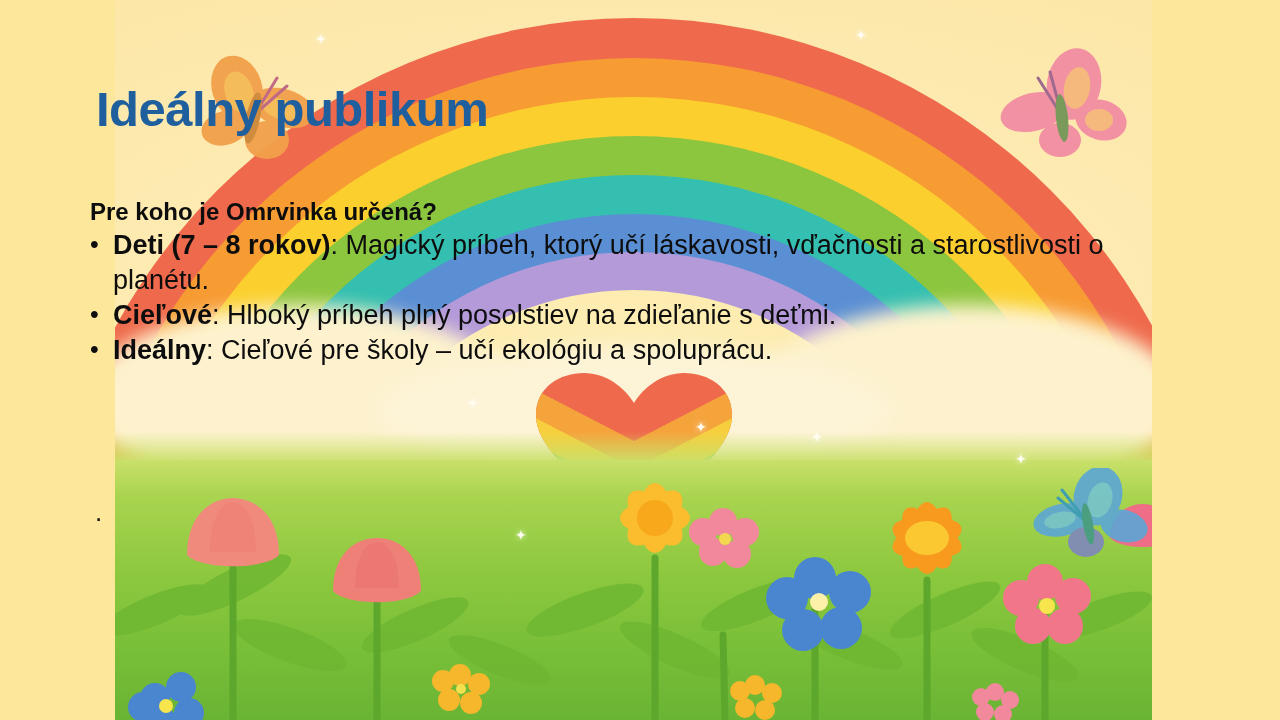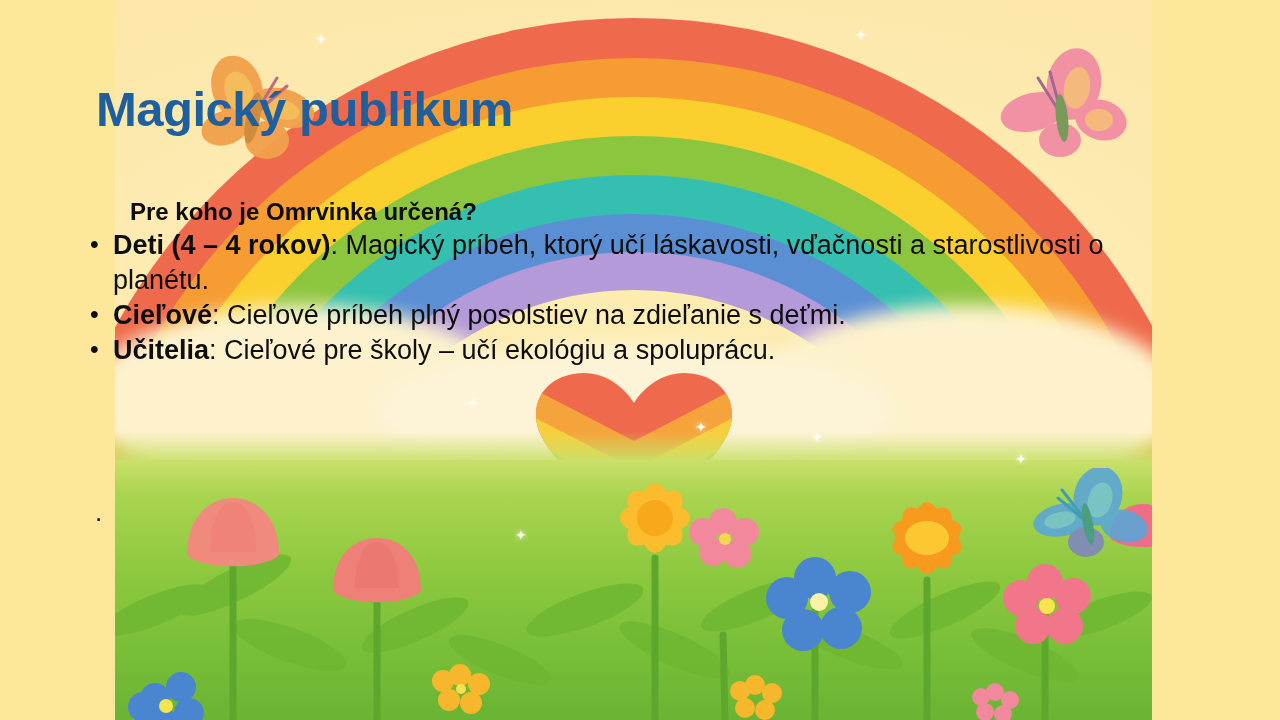--- a/index.html
+++ b/index.html
@@ -66,21 +66,21 @@
   
   #title{
     position:absolute;left:96px;top:81px;
     font-size:49px;font-weight:bold;color:#1f5f9e;
     letter-spacing:-.5px;white-space:nowrap;
   }
   #body{
     position:absolute;left:90px;top:196px;width:1110px;
     font-size:27px;color:#0d0d0d;line-height:1.30;
   }
-  #body .lead{font-weight:bold;font-size:24px;margin-bottom:1px;margin-left:40px;}
+  #body .lead{font-weight:bold;font-size:24px;margin-bottom:1px;}
   .bullet{display:flex;align-items:flex-start;}
   .bullet .dot{width:23px;flex:0 0 23px;font-size:25px;line-height:1.3;}
   .bullet .txt{flex:1 1 auto;}
   .bullet b{font-weight:bold;}
   #stray{
     position:absolute;left:95px;top:497px;font-size:26px;color:#111;
   }
 </style>
 </head>
 <body>
@@ -307,35 +307,35 @@
 
     <span class="spark" style="left:200px;top:32px;">✦</span>
     <span class="spark" style="left:740px;top:28px;">✦</span>
     <span class="spark" style="left:352px;top:396px;">✦</span>
     <span class="spark" style="left:580px;top:420px;">✦</span>
     <span class="spark" style="left:696px;top:430px;">✦</span>
     <span class="spark" style="left:900px;top:452px;">✦</span>
     <span class="spark" style="left:400px;top:528px;">✦</span>
   </div>
 
-  <div id="title">Magický publikum</div>
+  <div id="title">Ideálny publikum</div>
 
   <div id="body">
     <div class="lead">Pre koho je Omrvinka určená?</div>
 
     <div class="bullet">
       <span class="dot">•</span>
-      <span class="txt"><b>Deti (4 – 4 rokov)</b><span>: Magický príbeh, ktorý učí láskavosti, vďačnosti a starostlivosti o planétu.</span></span>
+      <span class="txt"><b>Deti (7 – 8 rokov)</b><span>: Magický príbeh, ktorý učí láskavosti, vďačnosti a starostlivosti o planétu.</span></span>
     </div>
 
     <div class="bullet">
       <span class="dot">•</span>
-      <span class="txt"><b>Cieľové</b><span>: Cieľové príbeh plný posolstiev na zdieľanie s deťmi.</span></span>
+      <span class="txt"><b>Cieľové</b><span>: Hlboký príbeh plný posolstiev na zdieľanie s deťmi.</span></span>
     </div>
 
     <div class="bullet">
       <span class="dot">•</span>
-      <span class="txt"><b>Učitelia</b><span>: Cieľové pre školy – učí ekológiu a spoluprácu.</span></span>
+      <span class="txt"><b>Ideálny</b><span>: Cieľové pre školy – učí ekológiu a spoluprácu.</span></span>
     </div>
   </div>
 
   <div id="stray">.</div>
 </div>
 
 </body></html>

